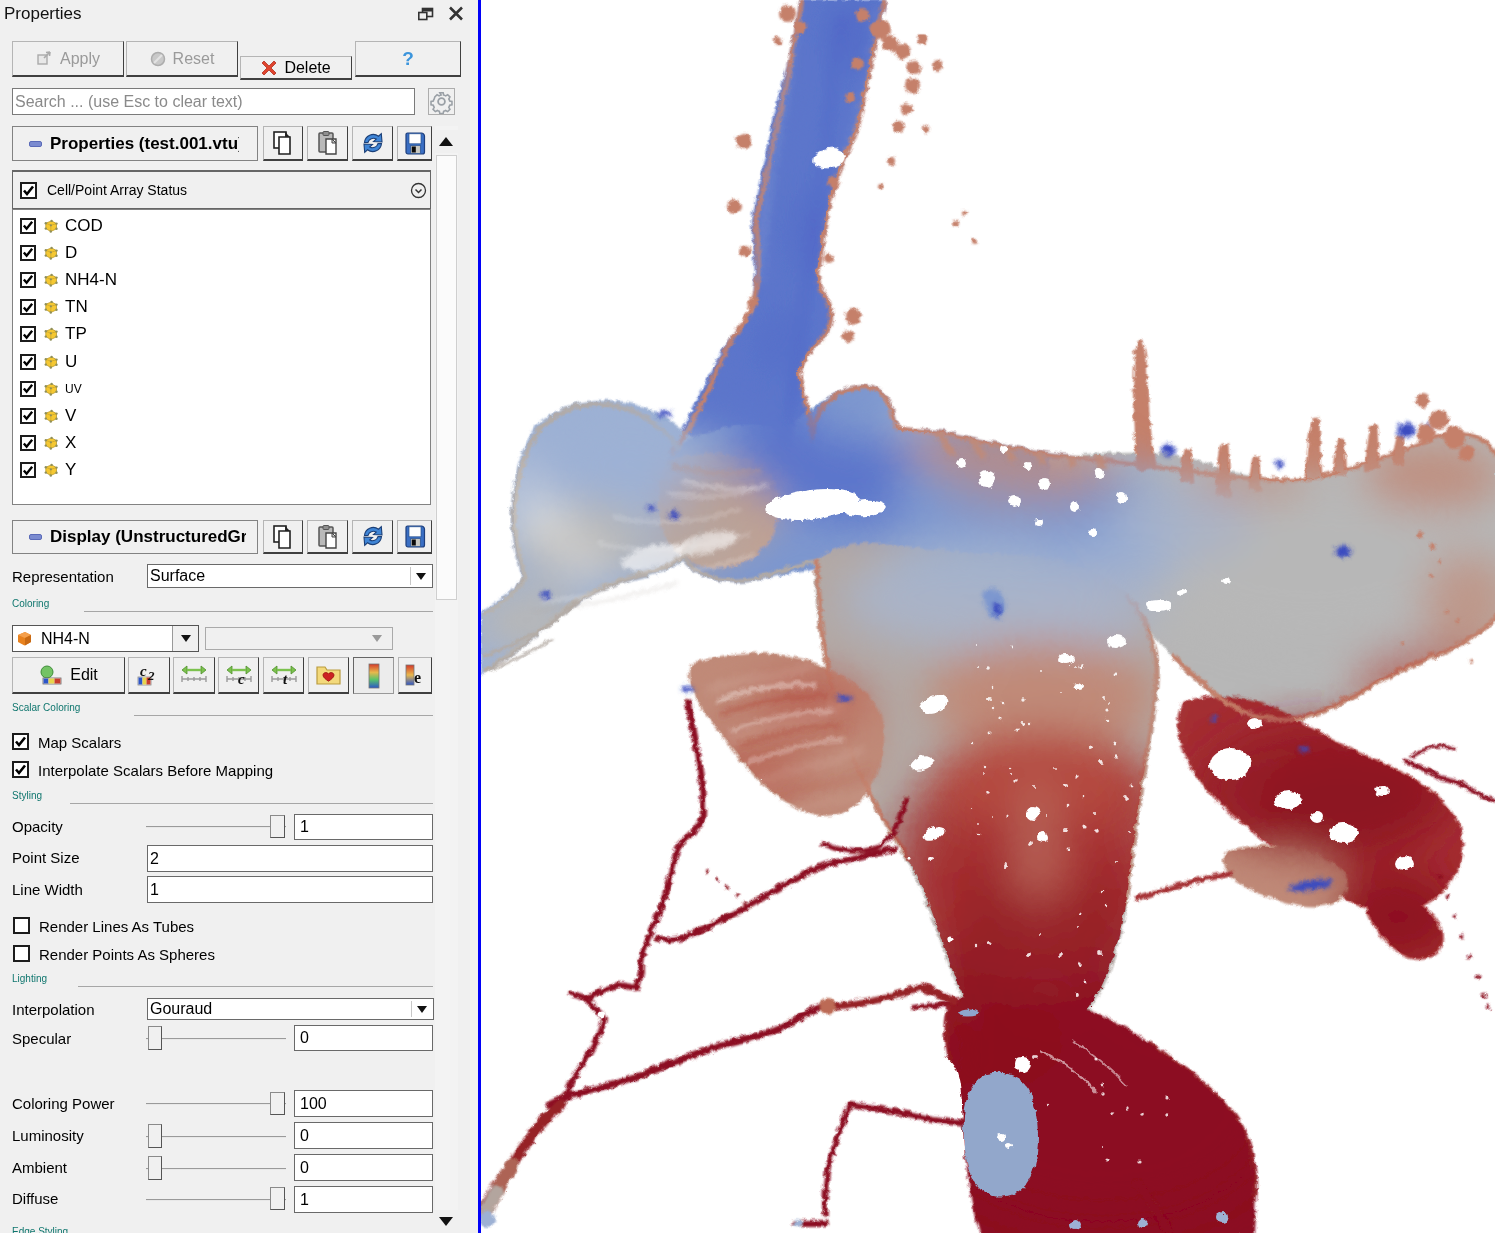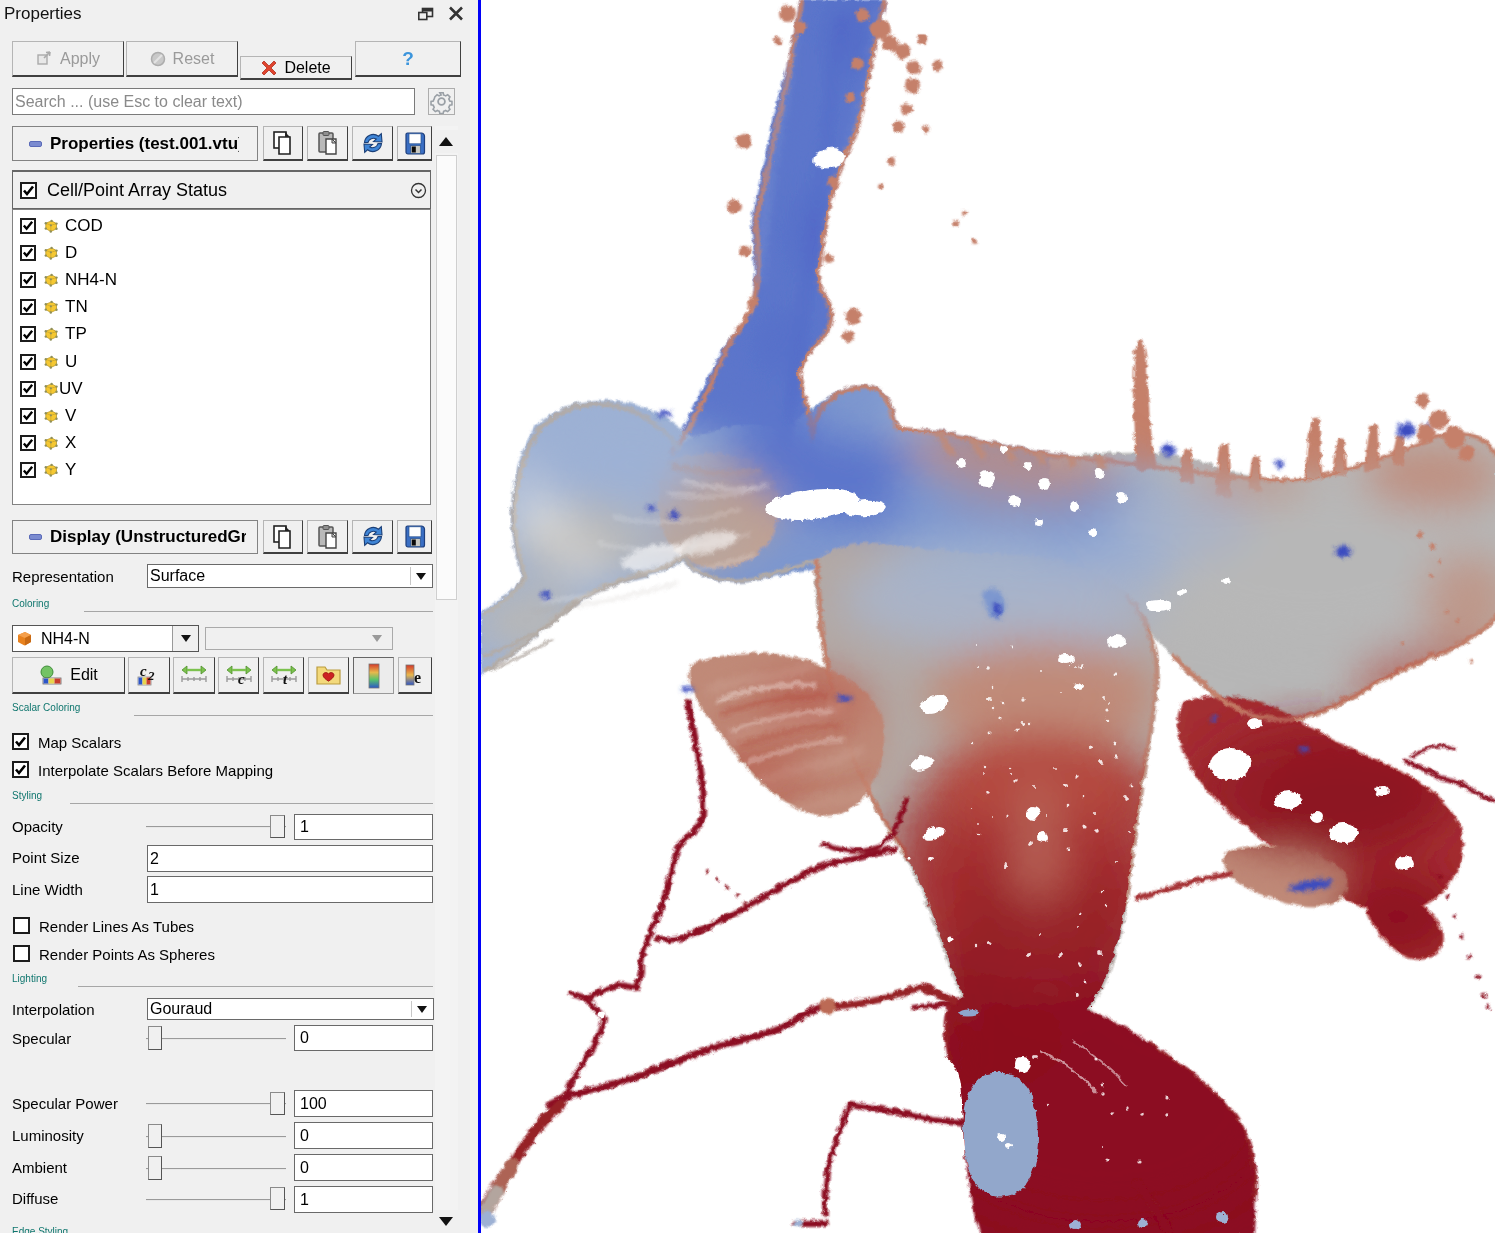--- a/index.html
+++ b/index.html
@@ -110,21 +110,21 @@
   <div class="abs" style="left:434px;top:1210px;width:24px;height:23px;background:#f0f0f0;display:flex;align-items:center;justify-content:center">
       <div style="width:0;height:0;border-left:7px solid transparent;border-right:7px solid transparent;border-top:9px solid #111"></div>
     </div>
 
   <div class="hdrbox" style="left:12px;top:170px;width:419px;height:39px;border-color:#666;border-top-width:2px">
     <div class="cbx" style="margin-left:7px">
         <svg width="13" height="13" viewBox="0 0 13 13">
           <path d="M2 6.5 L5 10 L11 2.5" fill="none" stroke="#000" stroke-width="2.6"></path>
         </svg>
       </div>
-    <div style="font-size:18px;margin-left:10px">Cell/Point Array Status</div>
+    <div style="font-size:14px;margin-left:10px">Cell/Point Array Status</div>
     <svg style="position:absolute;right:3px" width="17" height="17" viewBox="0 0 17 17">
         <circle cx="8.5" cy="8.5" r="7" fill="none" stroke="#333" stroke-width="1.3"></circle>
         <path d="M5.5 7.5 L8.5 10.5 L11.5 7.5" fill="none" stroke="#333" stroke-width="1.5"></path>
       </svg>
   </div>
   <div class="abs" id="arraylist" style="left:12px;top:209px;width:419px;height:296px;background:#fff;border:1px solid #828282">
       <div class="row" style="top:2.0px">
         <div class="cbx" style="margin-left:6px;width:16px;height:16px">
           <svg width="13" height="13" viewBox="0 0 13 13">
             <path d="M2 6.5 L5 10 L11 2.5" fill="none" stroke="#000" stroke-width="2.6"></path>
@@ -276,21 +276,21 @@
               <circle cx="2.8" cy="5.2" r="1.2"></circle>
               <circle cx="8.6" cy="2.9" r="1.2"></circle>
               <circle cx="13.5" cy="5.6" r="1.2"></circle>
               <circle cx="13.5" cy="10.8" r="1.2"></circle>
               <circle cx="7.8" cy="13.5" r="1.2"></circle>
               <circle cx="2.8" cy="10.6" r="1.2"></circle>
               <circle cx="7.9" cy="7.3" r="1.1"></circle>
             </g>
           </svg>
         </span>
-        <span style="font-size:17px;">UV</span>
+        <span style="font-size:12px;margin-left:6px">UV</span>
       </div>
       <div class="row" style="top:192.4px">
         <div class="cbx" style="margin-left:6px;width:16px;height:16px">
           <svg width="13" height="13" viewBox="0 0 13 13">
             <path d="M2 6.5 L5 10 L11 2.5" fill="none" stroke="#000" stroke-width="2.6"></path>
           </svg>
         </div>
         <span style="margin-left:7px">
           <svg width="16" height="16" viewBox="0 0 16 16">
             <path d="M2.8 5.2 L8.6 2.9 L13.5 5.6 L13.5 10.8 L7.8 13.5 L2.8 10.6 Z" fill="#f5c832" stroke="#bb9b28" stroke-width="0.8"></path>
@@ -536,21 +536,21 @@
         <div class="darr"></div>
       </div>
   </div>
 
   <div class="lbl" style="left:12px;top:1030px">Specular</div>
   <div class="groove" style="left:146px;top:1038px;width:140px"></div>
   <div class="handle" style="left:148px;top:1026px;height:24px;width:14px"></div>
   <div class="spin" style="left:294px;top:1025px;width:139px;height:26px">0</div>
 
 
-  <div class="lbl" style="left:12px;top:1095px">Specular Power</div>
+  <div class="lbl" style="left:12px;top:1095px">Coloring Power</div>
   <div class="groove" style="left:146px;top:1103px;width:140px"></div>
   <div class="handle" style="left:270px;top:1092px;height:23px"></div>
   <div class="spin" style="left:294px;top:1090px;width:139px;height:27px">100</div>
 
   <div class="lbl" style="left:12px;top:1127px">Luminosity</div>
   <div class="groove" style="left:146px;top:1136px;width:140px"></div>
   <div class="handle" style="left:148px;top:1124px;height:24px;width:14px"></div>
   <div class="spin" style="left:294px;top:1122px;width:139px;height:27px">0</div>
 
   <div class="lbl" style="left:12px;top:1159px">Ambient</div>

